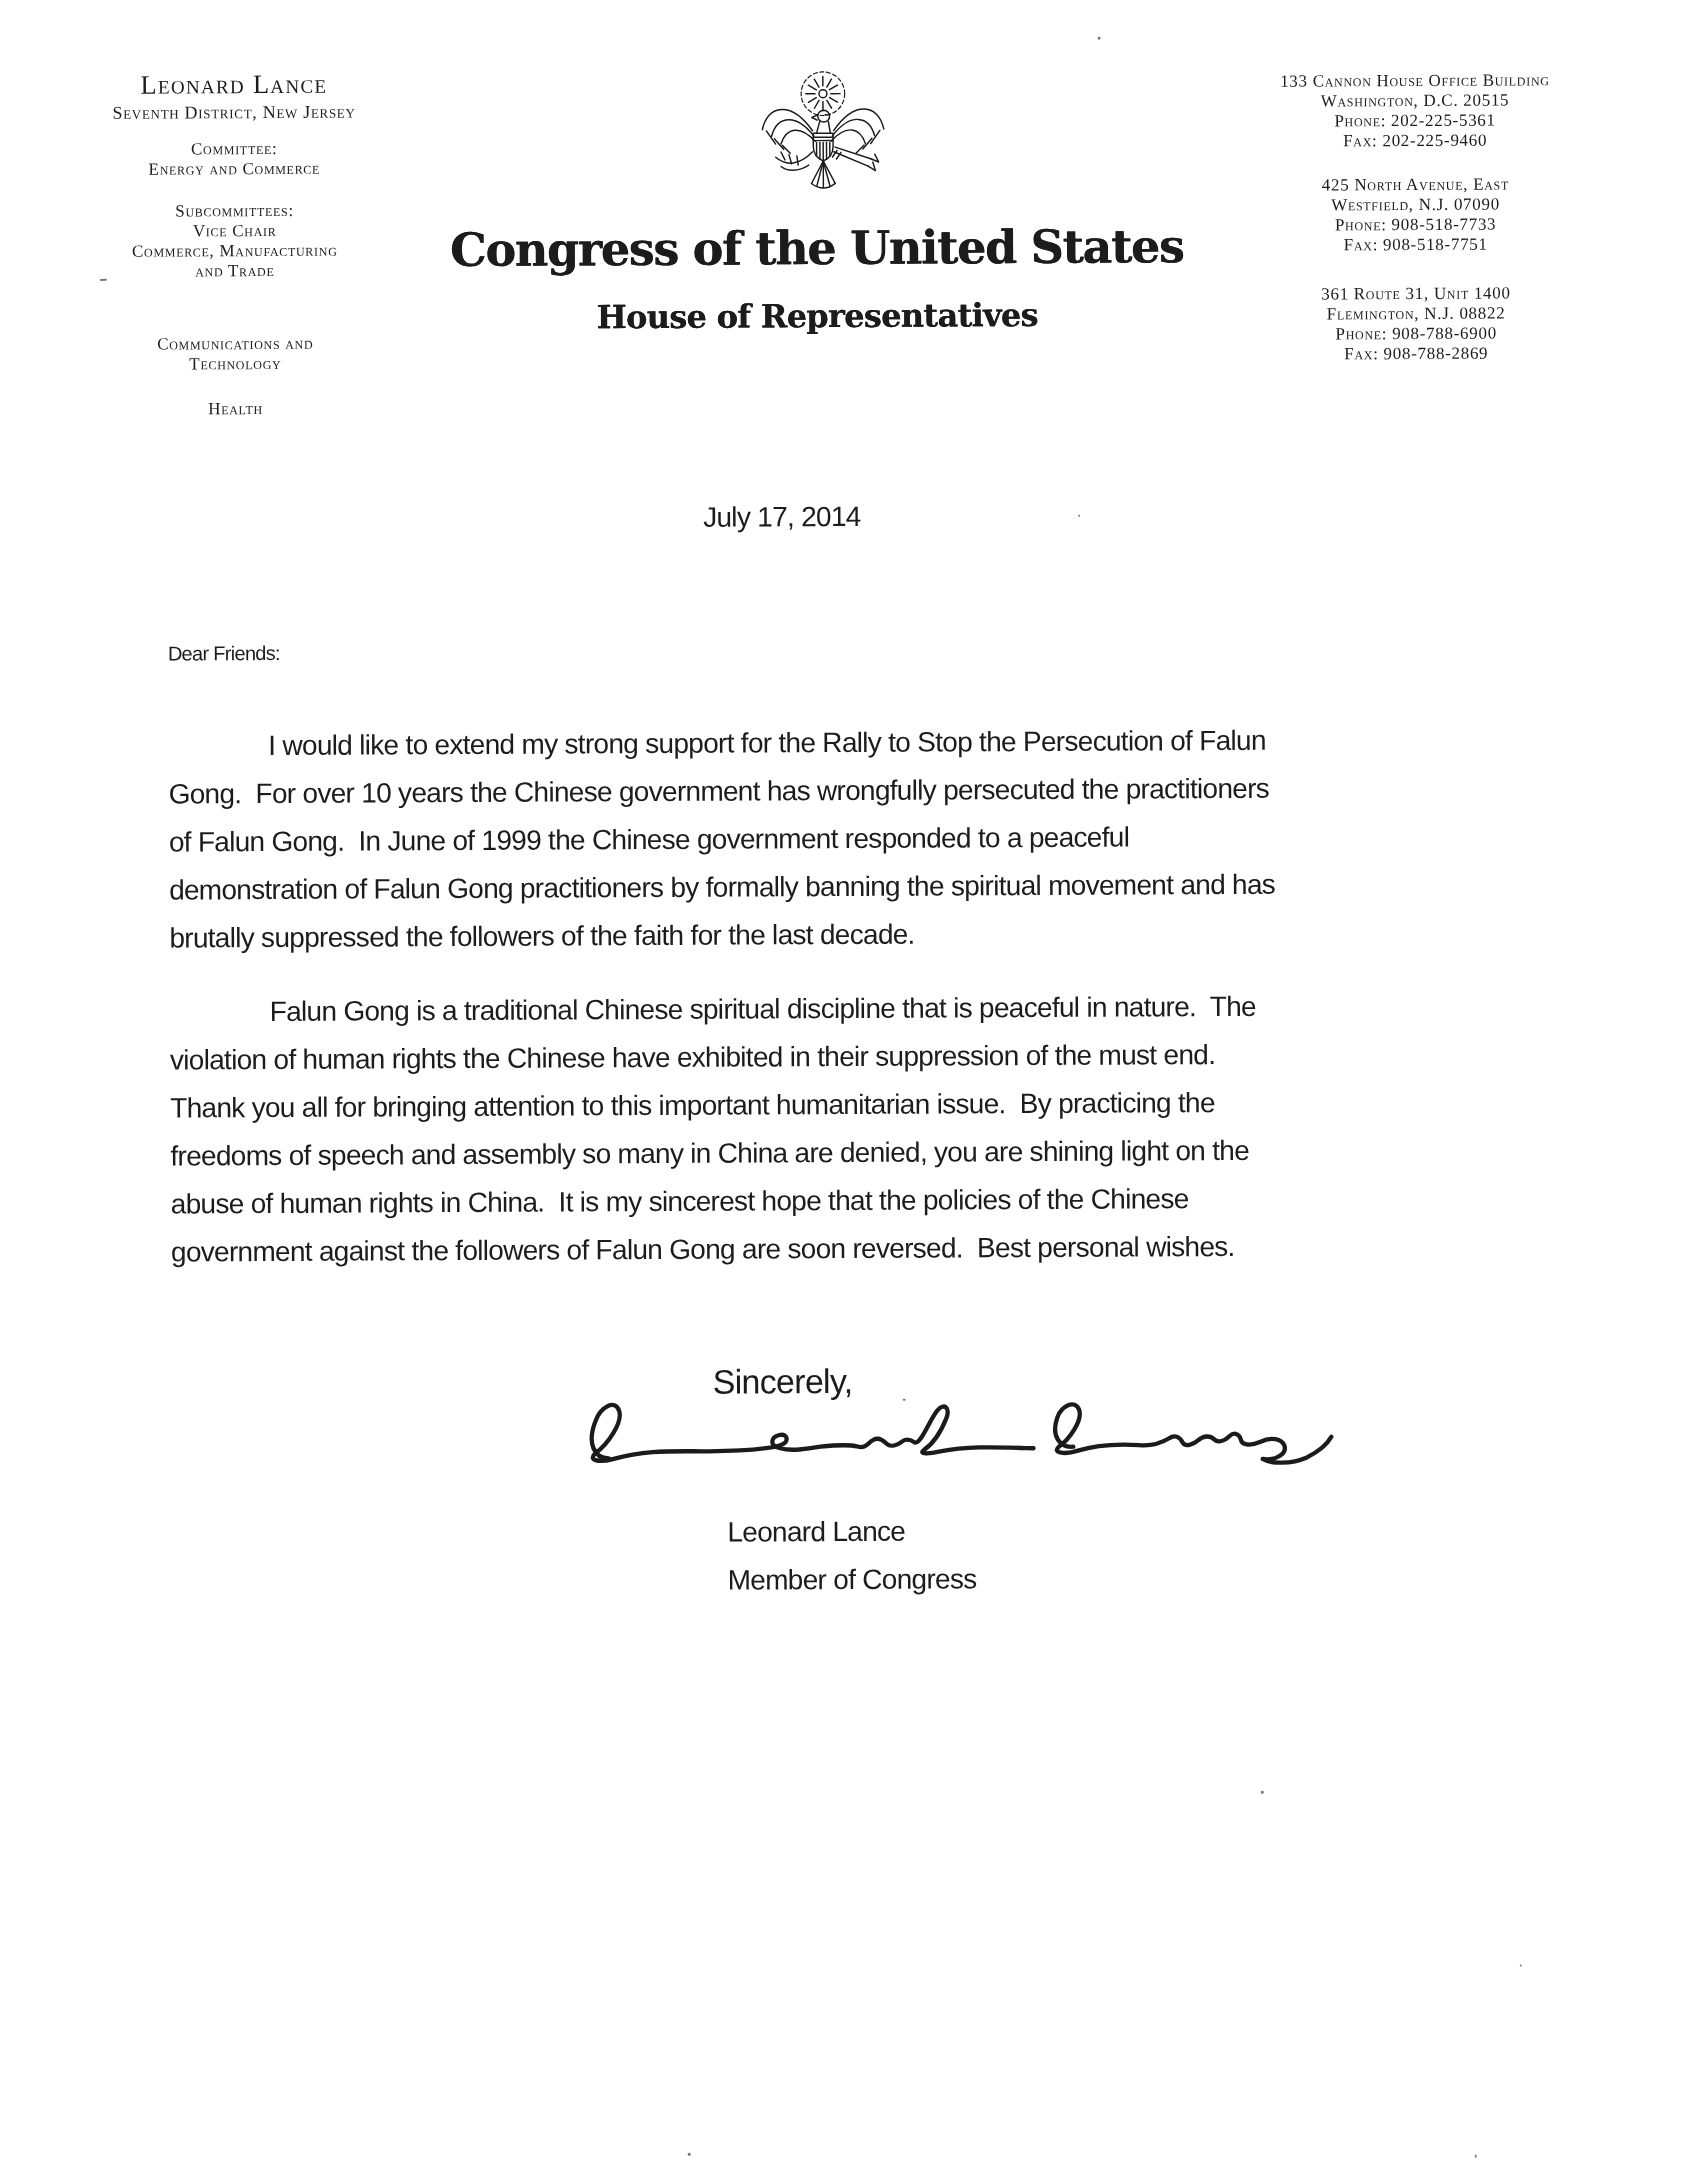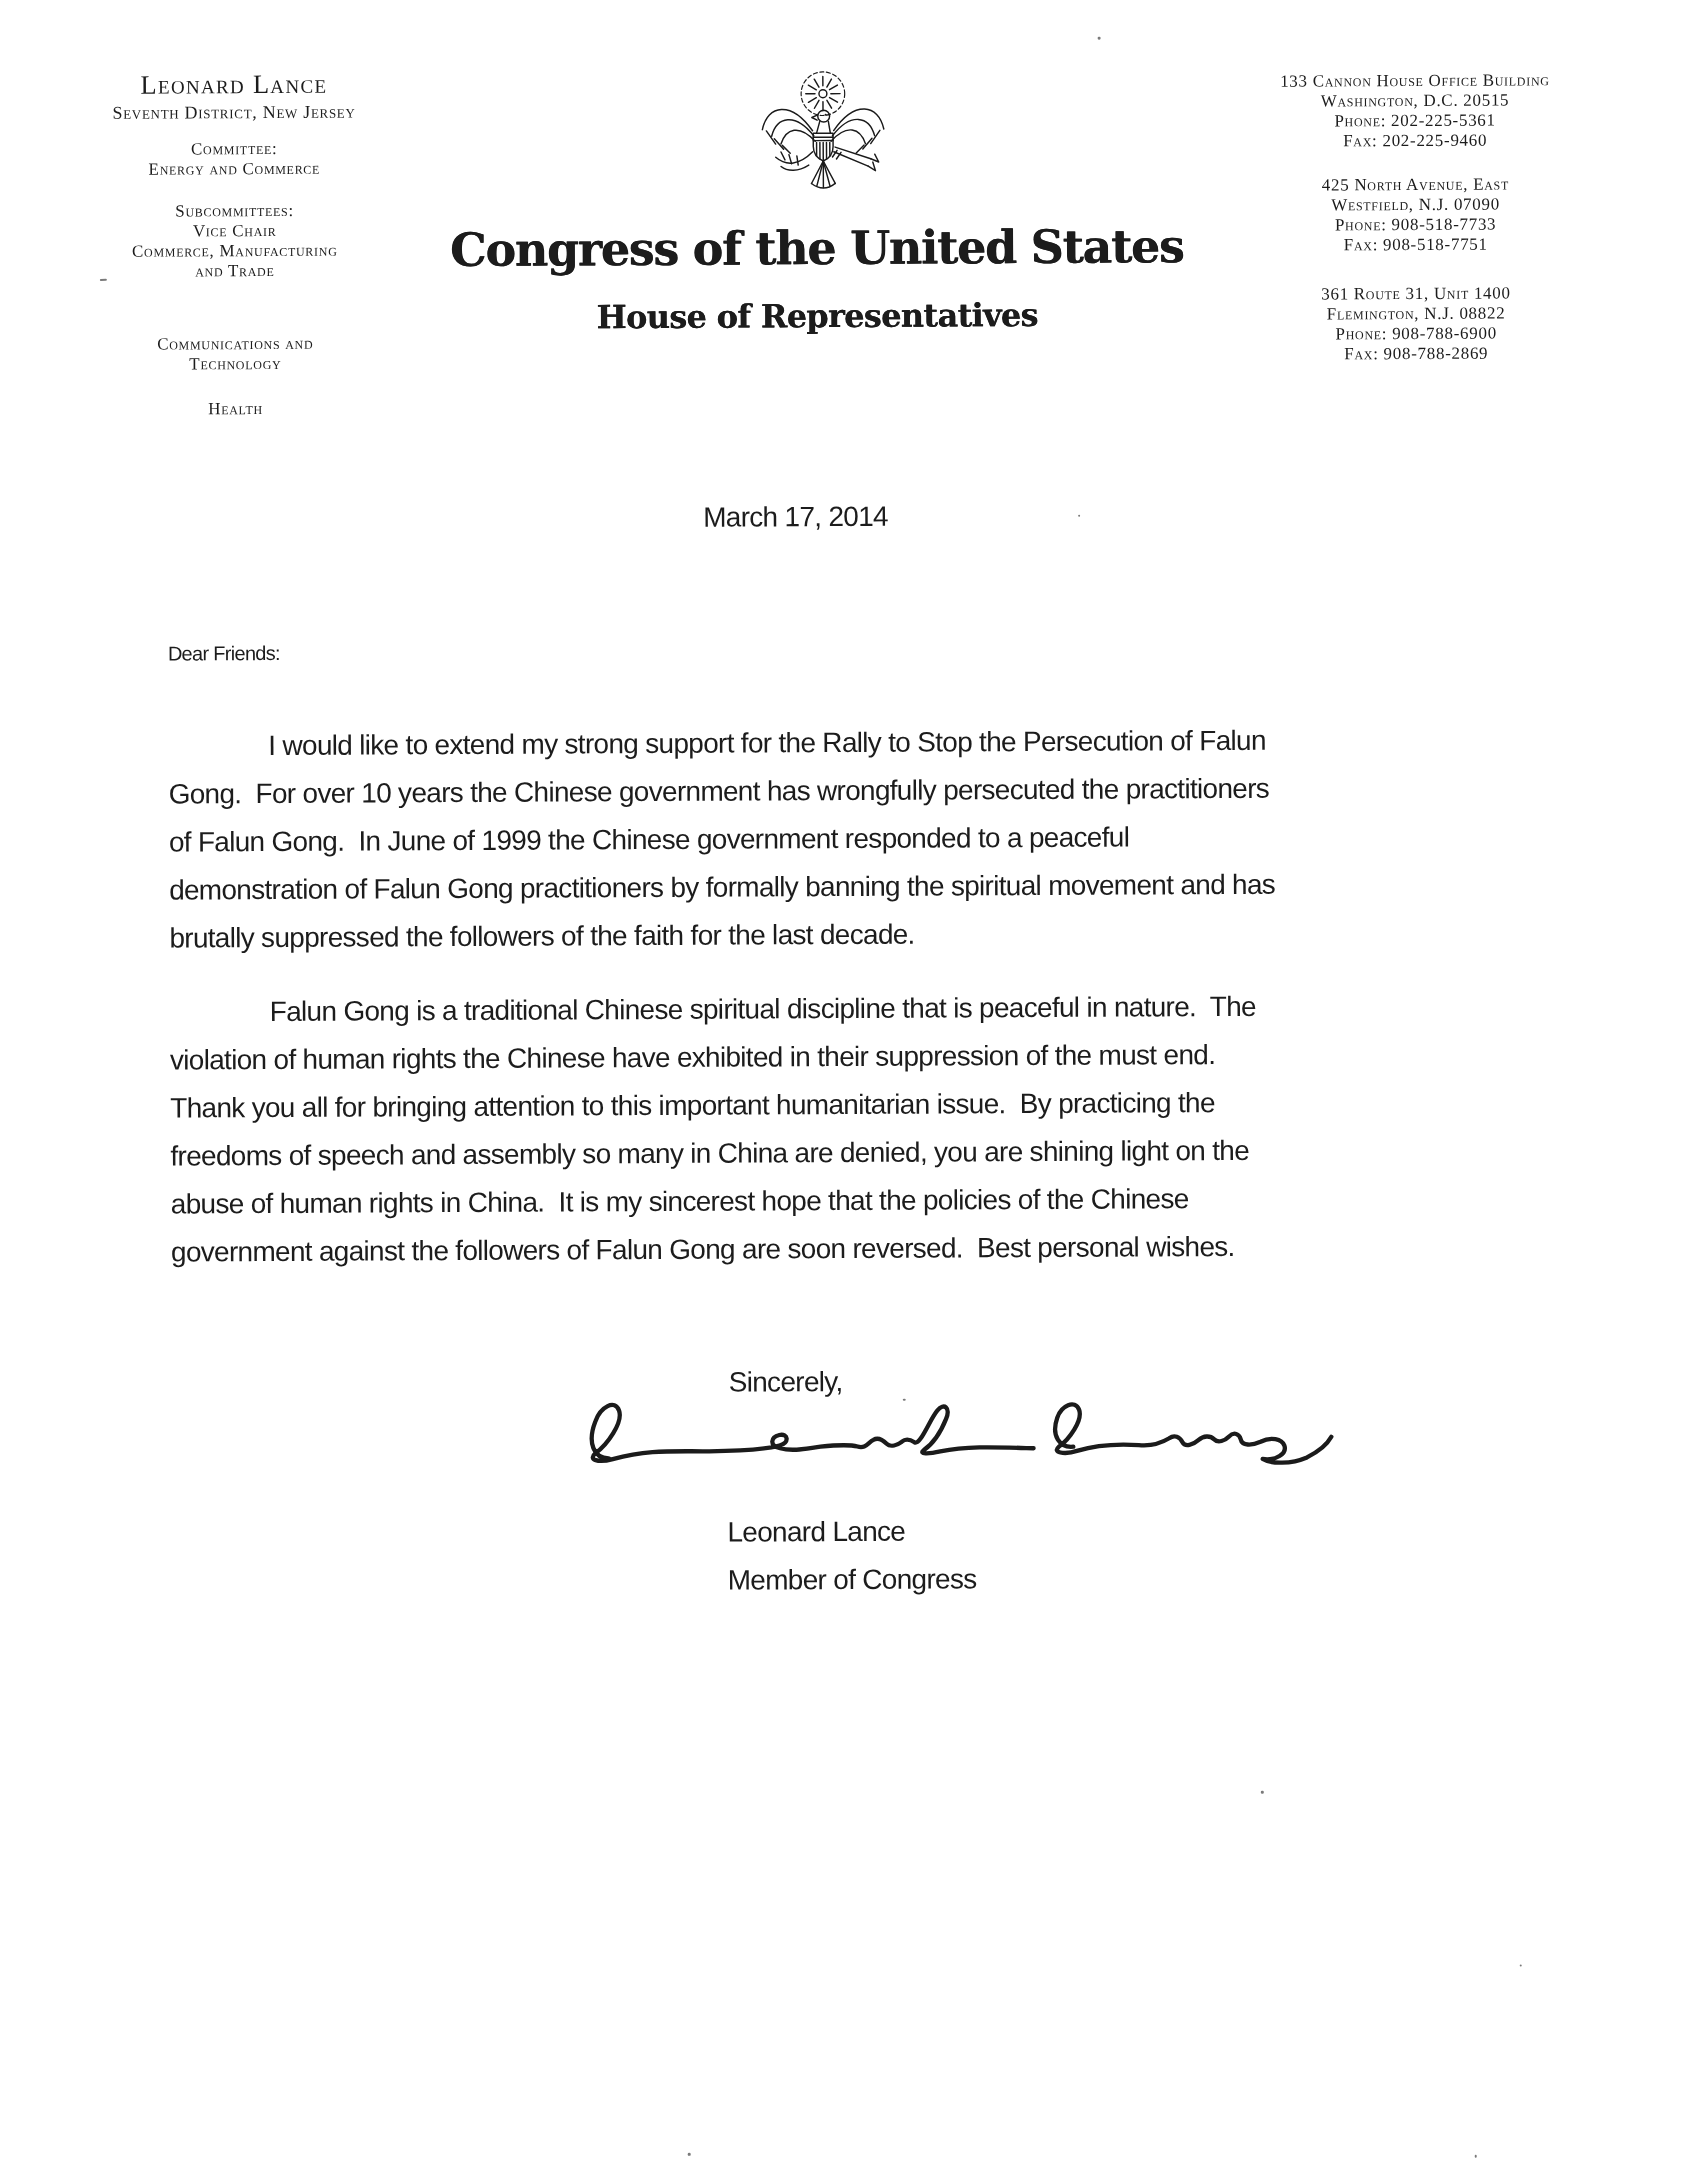--- a/index.html
+++ b/index.html
@@ -28,21 +28,21 @@
   .org-title{left:410px;top:222px;width:820px;text-align:center;font-size:46px;letter-spacing:-1.3px;line-height:53px;text-shadow:0.4px 0 0 currentColor;}
   .chamber-title{left:410px;top:298px;width:820px;text-align:center;font-size:32px;letter-spacing:-0.7px;line-height:37px;text-shadow:0.3px 0 0 currentColor;}
   .seal{left:761px;top:67px;}
   
   .body-text{font-size:28px;line-height:48px;letter-spacing:-0.7px;color:#1c1c1c;}
   .date-line{left:705px;top:500px;font-size:28px;line-height:33px;letter-spacing:-0.7px;}
   .salutation{left:169px;top:634px;font-size:20px;line-height:33px;letter-spacing:-0.7px;}
   .para{white-space:pre;text-indent:100px;}
   .para-1{left:169px;top:719px;}
   .para-2{left:169px;top:985px;}
-  .closing-sincerely{left:726px;top:1365px;font-size:28px;line-height:33px;letter-spacing:-0.7px;}
+  .closing-sincerely{left:710px;top:1365px;font-size:34px;line-height:33px;letter-spacing:-0.7px;}
   .signature{left:566px;top:1379px;}
   .typed-name{left:724px;top:1515px;font-size:28px;line-height:33px;letter-spacing:-0.7px;}
   .typed-title{left:724px;top:1563px;font-size:28px;line-height:33px;letter-spacing:-0.7px;}
   
   .speck{position:absolute;background:#7a7a7a;border-radius:50%;}
   svg .ink{stroke:#1b1b1b;fill:none;stroke-linecap:round;stroke-linejoin:round;}
 </style>
 </head>
 <body>
 
@@ -155,21 +155,21 @@
         <div class="lh-line">Fax: 908-518-7751</div>
       </div>
       <div class="grp-office3">
         <div class="lh-line">361 Route 31, Unit 1400</div>
         <div class="lh-line">Flemington, N.J. 08822</div>
         <div class="lh-line">Phone: 908-788-6900</div>
         <div class="lh-line">Fax: 908-788-2869</div>
       </div>
     </div>
 
-    <div class="abs body-text date-line">March 17, 2014</div>
+    <div class="abs body-text date-line">July 17, 2014</div>
     <div class="abs body-text salutation">Dear Friends:</div>
     <div class="abs body-text para para-1">I would like to extend my strong support for the Rally to Stop the Persecution of Falun
 Gong.  For over 10 years the Chinese government has wrongfully persecuted the practitioners
 of Falun Gong.  In June of 1999 the Chinese government responded to a peaceful
 demonstration of Falun Gong practitioners by formally banning the spiritual movement and has
 brutally suppressed the followers of the faith for the last decade.</div>
     <div class="abs body-text para para-2">Falun Gong is a traditional Chinese spiritual discipline that is peaceful in nature.  The
 violation of human rights the Chinese have exhibited in their suppression of the must end.
 Thank you all for bringing attention to this important humanitarian issue.  By practicing the
 freedoms of speech and assembly so many in China are denied, you are shining light on the

